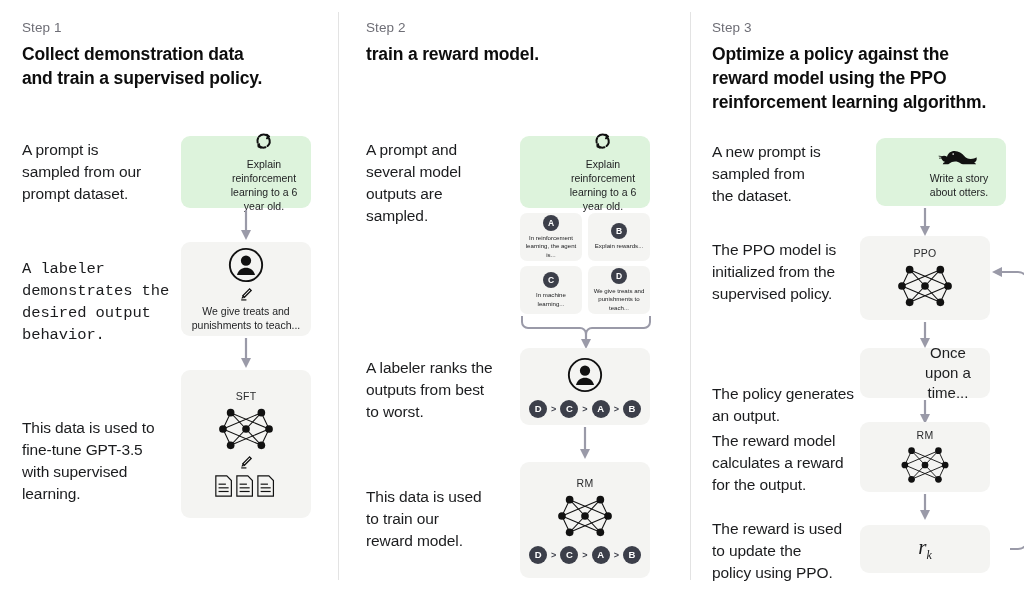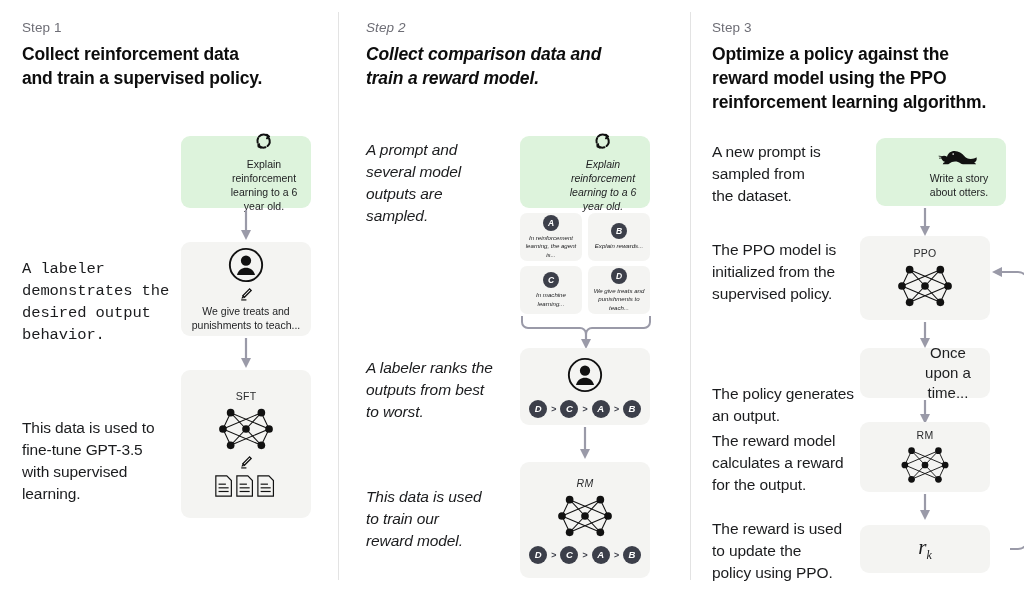--- a/index.html
+++ b/index.html
@@ -8,21 +8,21 @@
     background:#ffffff;
     font-family:"Liberation Sans", sans-serif;
     color:#18191b;
     overflow:hidden;
     position:relative;
   }
   .board { position:relative; width:1024px; height:604px; }
 
   .col { position:absolute; top:0; height:576px; }
   .col1 { left:0;   width:338px; }
-  .col2 { left:338px; width:352px;font-style:italic; }
+  .col2 { left:338px; width:352px; }
   .col3 { left:690px; width:334px; }
 
   .divider {
     position:absolute; top:12px; width:1px; height:568px;
     background:#e3e3e3;
   }
   .div1 { left:338px; }
   .div2 { left:690px; }
 
   .step-label {
@@ -94,24 +94,27 @@
 <div class="board">
 
   <div class="divider div1"></div>
   <div class="divider div2"></div>
 
   <div class="col col1">
 
     <div class="step-label" style="left:22px; top:20px;">Step 1</div>
 
     <div class="step-title" style="left:22px; top:42px; width:300px;">
-      <div>Collect reinforcement data</div>
+      <div>Collect demonstration data</div>
       <div>and train a supervised policy.</div>
     </div>
 
+    <div class="desc" style="left:22px; top:139px; width:160px; white-space:pre-line;">A prompt is
+sampled from our
+prompt dataset.</div>
 
     <div class="desc" style="left:22px; top:258px; width:170px; white-space:pre-line;font-family:Liberation Mono, monospace;">A labeler
 demonstrates the
 desired output
 behavior.</div>
 
     <div class="desc" style="left:22px; top:417px; width:175px; white-space:pre-line;">This data is used to
 fine-tune GPT-3.5
 with supervised
 learning.</div>
@@ -217,21 +220,20 @@
         </svg>
       </span>
     </div>
   </div>
 
   <div class="col col2">
 
     <div class="step-label" style="left:28px; top:20px;">Step 2</div>
 
     <div class="step-title" style="left:28px; top:42px; width:300px;">
-      <div>Collect comparison data and</div>
       <div>train a reward model.</div>
     </div>
 
     <div class="desc" style="left:28px; top:139px; width:160px; white-space:pre-line;">A prompt and
 several model
 outputs are
 sampled.</div>
 
     <div class="desc" style="left:28px; top:357px; width:175px; white-space:pre-line;">A labeler ranks the
 outputs from best

